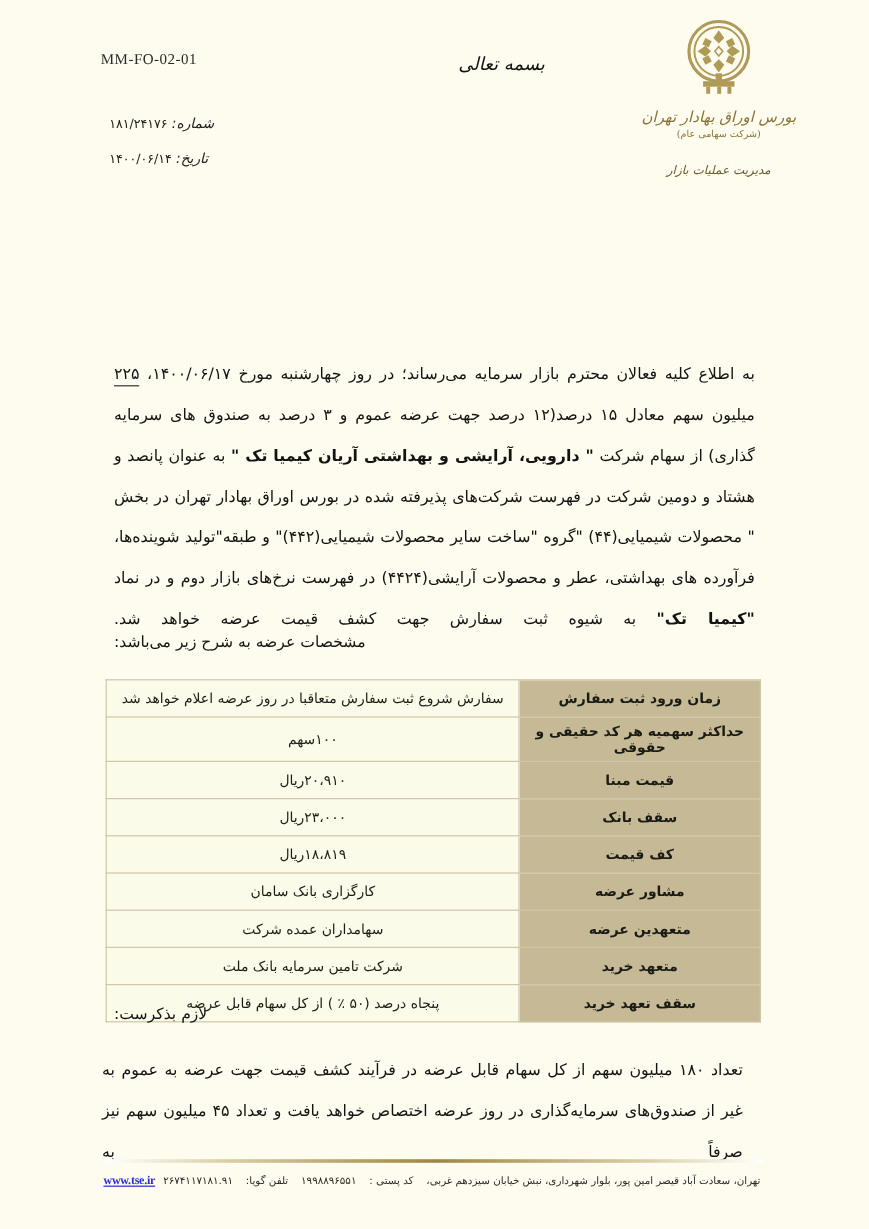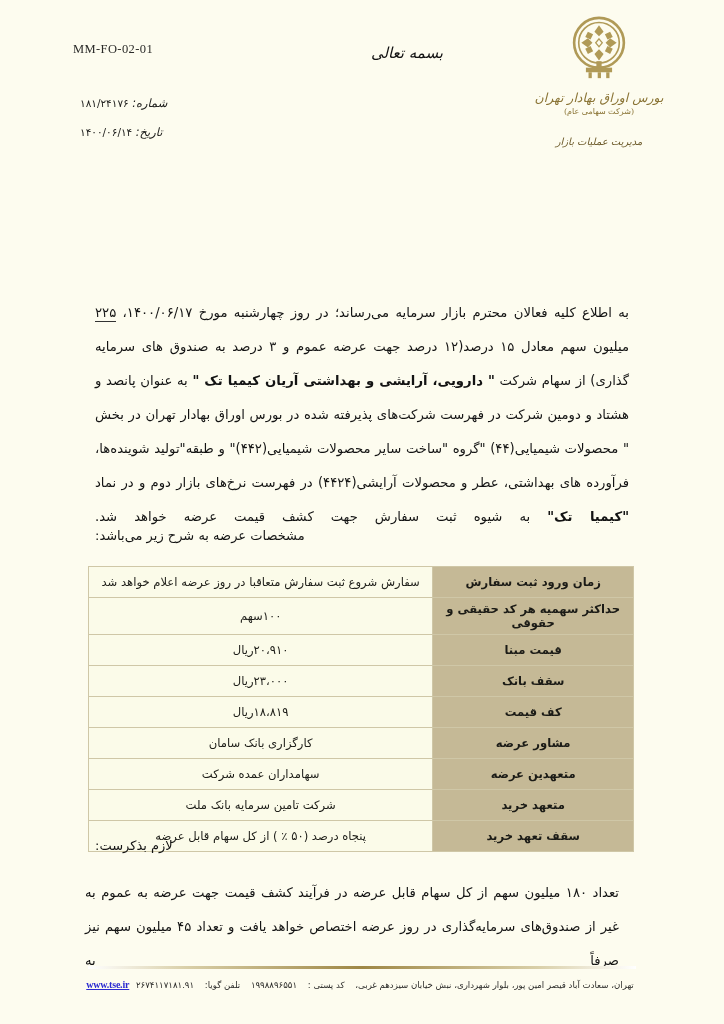--- a/index.html
+++ b/index.html
@@ -15,20 +15,21 @@
     color: #1a1a1a;
     overflow: hidden;
     position: relative;
   }
   .page {
     position: relative;
     width: 724px;
     height: 1024px;
     box-sizing: border-box;
     background: #fdfcef;
+    padding-left: 11px;
   }
 
   
   .header {
     position: relative;
     height: 192px;
   }
   .doc-code {
     position: absolute;
     left: 73px;

